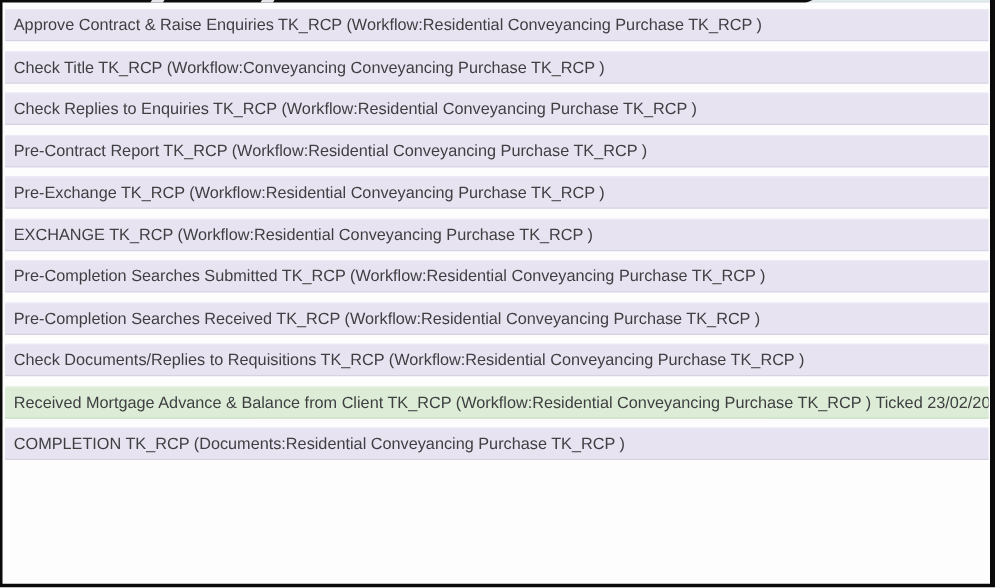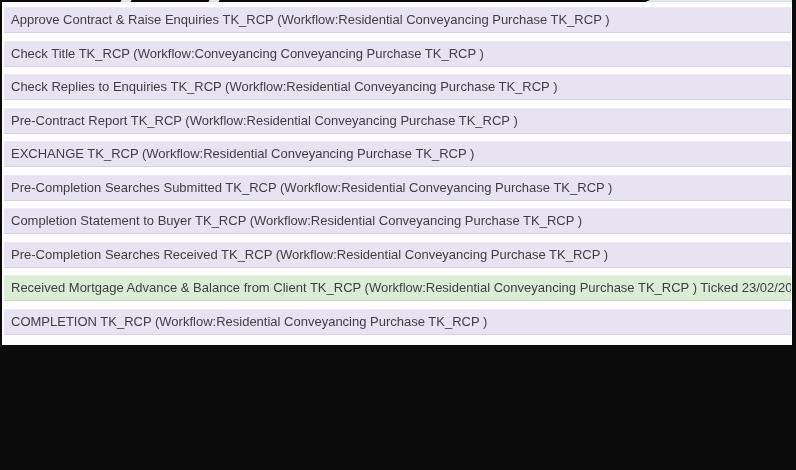--- a/index.html
+++ b/index.html
@@ -15,21 +15,21 @@
     box-sizing: border-box;
     background: #0b0b0b; 
     overflow: hidden;
   }
   
   #canvas {
     position: absolute;
     left: 2px;
     top: 2px;
     width: 790px;  
-    height: 343px; 
+    height: 465px; 
     background: #fdfdfe;
     overflow: hidden;
   }
   #task-list {
     position: absolute;
     left: 2px;
     top: 5px;
     right: 1px;
     bottom: 0;
     overflow: hidden;
@@ -95,40 +95,43 @@
 
   <div class="task-row">
     <span class="task-label">Check Replies to Enquiries TK_RCP (Workflow:Residential Conveyancing Purchase TK_RCP )</span>
   </div>
 
 
   <div class="task-row">
     <span class="task-label">Pre-Contract Report TK_RCP (Workflow:Residential Conveyancing Purchase TK_RCP )</span>
   </div>
 
+  <div class="task-row">
+    <span class="task-label">Pre-Exchange TK_RCP (Workflow:Residential Conveyancing Purchase TK_RCP )</span>
+  </div>
 
   <div class="task-row">
     <span class="task-label">EXCHANGE TK_RCP (Workflow:Residential Conveyancing Purchase TK_RCP )</span>
   </div>
 
   <div class="task-row">
     <span class="task-label">Pre-Completion Searches Submitted TK_RCP (Workflow:Residential Conveyancing Purchase TK_RCP )</span>
   </div>
 
-  <div class="task-row">
-    <span class="task-label">Completion Statement to Buyer TK_RCP (Workflow:Residential Conveyancing Purchase TK_RCP )</span>
-  </div>
 
   <div class="task-row">
     <span class="task-label">Pre-Completion Searches Received TK_RCP (Workflow:Residential Conveyancing Purchase TK_RCP )</span>
   </div>
 
+  <div class="task-row">
+    <span class="task-label">Check Documents/Replies to Requisitions TK_RCP (Workflow:Residential Conveyancing Purchase TK_RCP )</span>
+  </div>
 
   <div class="task-row highlighted">
     <span class="task-label">Received Mortgage Advance &amp; Balance from Client TK_RCP (Workflow:Residential Conveyancing Purchase TK_RCP ) Ticked 23/02/2021</span>
   </div>
 
   <div class="task-row">
-    <span class="task-label">COMPLETION TK_RCP (Workflow:Residential Conveyancing Purchase TK_RCP )</span>
+    <span class="task-label">COMPLETION TK_RCP (Documents:Residential Conveyancing Purchase TK_RCP )</span>
   </div>
 </div>
   </div>
 </div>
 
 </body></html>

